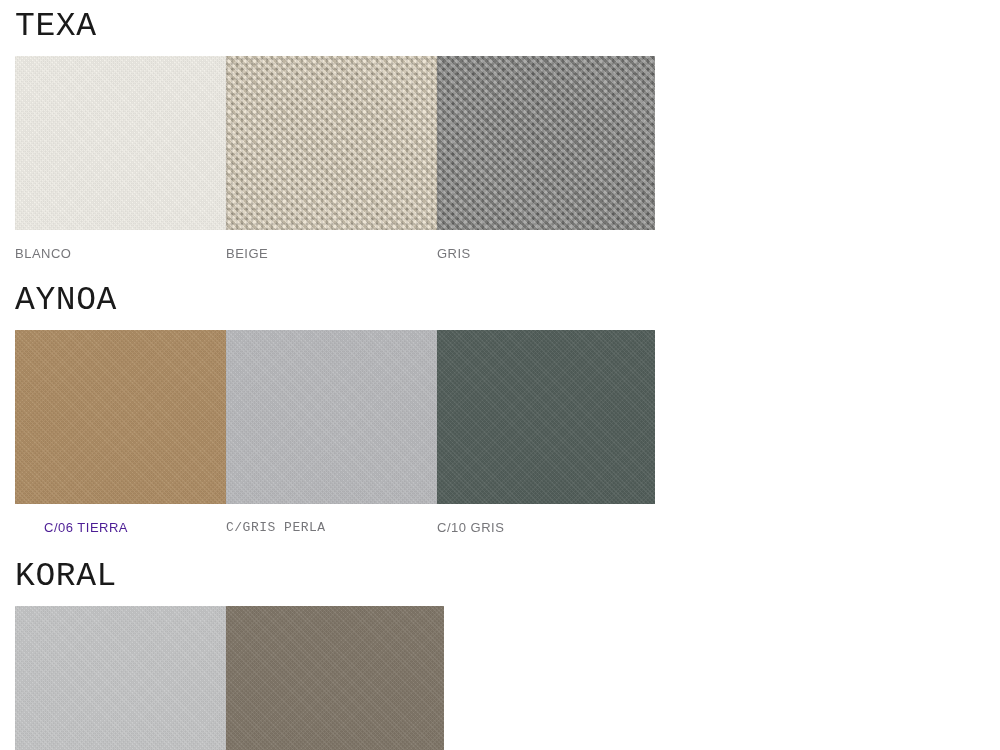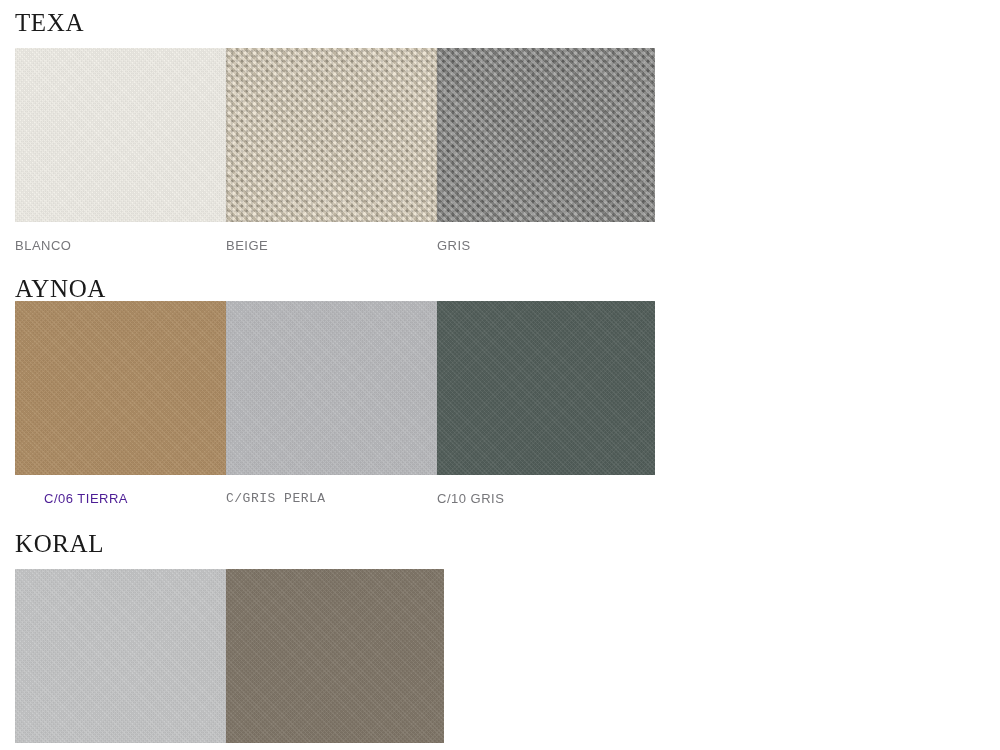--- a/index.html
+++ b/index.html
@@ -22,23 +22,23 @@
     height: 750px;
     background: #ffffff;
   }
 
   .collection {
     position: relative;
     padding: 0 0 0 15px;
   }
 
   .collection-title {
-    font-family: Liberation Serif, serif;
+    font-family: Liberation Mono, monospace;
     font-weight: 400;
-    font-size: 25px;
+    font-size: 33px;
     letter-spacing: 0.6px;
     color: #1a1a1a;
     line-height: 1;
     margin: 0;
     padding: 0;
     white-space: nowrap;
   }
 
   .swatch-row {
     display: flex;
@@ -145,21 +145,21 @@
     letter-spacing: 0.5px;
     color: #76767a;
     line-height: 1.1;
     white-space: nowrap;
   }
 
   
   #collection-texa  { padding-top: 10px; }
   #collection-texa  .collection-title { margin-bottom: 13px; }
   #collection-aynoa { padding-top: 23px; }
-  #collection-aynoa .collection-title { margin-bottom: 0; }
+  #collection-aynoa .collection-title { margin-bottom: 13px; }
   #collection-koral { padding-top: 24px; }
   #collection-koral .collection-title { margin-bottom: 13px; }
 </style>
 </head>
 <body>
 
 <div class="page" style="background: rgb(255, 255, 255);">
 
   <section class="collection" id="collection-texa">
     <h2 class="collection-title" style="color: rgb(26, 26, 26);">TEXA</h2>

